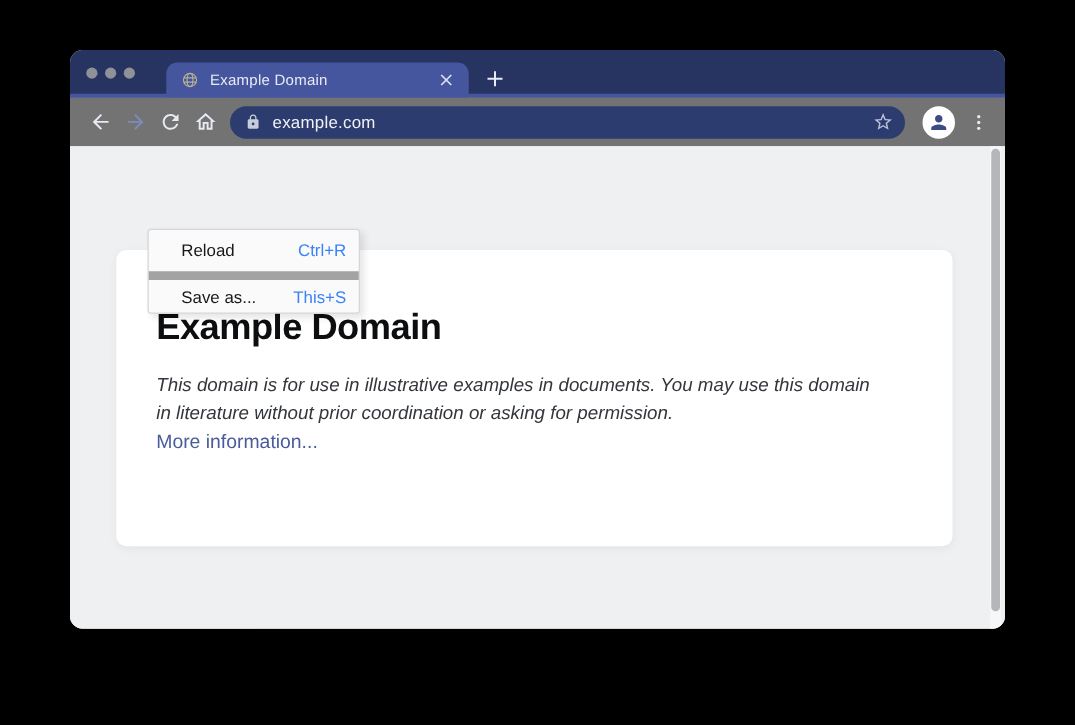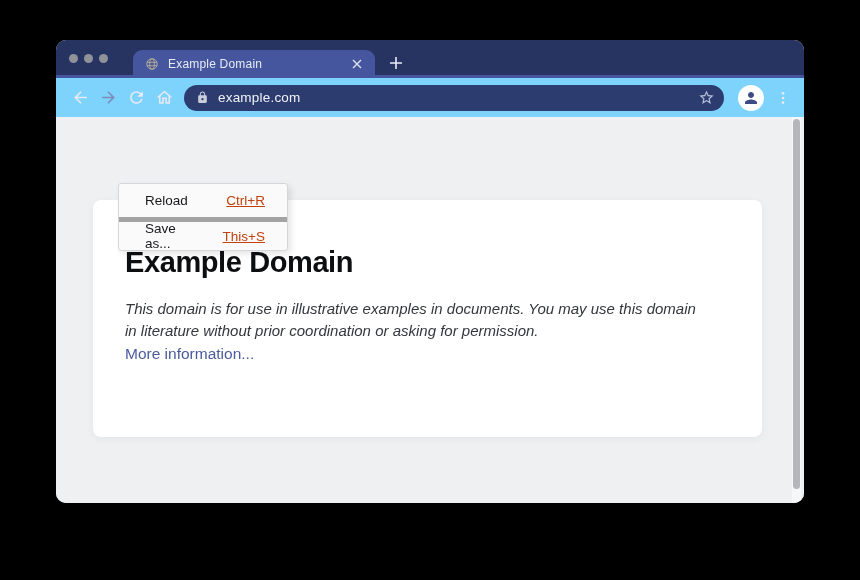--- a/index.html
+++ b/index.html
@@ -21,21 +21,21 @@
     background:#45569e; border-radius:9px 9px 0 0; display:flex; align-items:center;
     padding:0 10px 0 12px; }
   .tab-title { flex:1; font-size:12px; color:#e8ebf4; margin-left:9px; white-space:nowrap;
     overflow:hidden; letter-spacing:.2px; }
   .tab-close { width:16px; height:16px; display:flex; align-items:center; justify-content:center;
     border-radius:50%; cursor:default; }
   .newtab { position:absolute; left:328px; top:11px; width:24px; height:24px;
     display:flex; align-items:center; justify-content:center; }
 
   
-  .toolbar { height:39px; background:#7dd3fc; display:flex; align-items:center; padding:0 10px; }
+  .toolbar { height:39px; background:#737373; display:flex; align-items:center; padding:0 10px; }
   .tool-btn { width:28px; height:28px; display:flex; align-items:center; justify-content:center;
     flex:0 0 auto; border-radius:50%; }
   .addressbar { flex:1; height:26px; background:#2d3c6f; border-radius:13px; margin:0 8px 0 6px;
     display:flex; align-items:center; padding:0 9px 0 12px; }
   .url { color:#f0f2f8; font-size:13.5px; margin-left:9px; flex:1; letter-spacing:.2px; }
   .avatar { width:26px; height:26px; border-radius:50%; background:#fff; display:flex;
     align-items:center; justify-content:center; margin:0 8px 0 6px; flex:0 0 auto; }
 
   
   .content { position:relative; height:386px; background:#eef0f1; }
@@ -44,24 +44,24 @@
   .card h1 { font-size:29px; font-weight:700; color:#0d0e10; letter-spacing:-.4px; }
   .card p { margin-top:19px; font-size:15px; line-height:21.5px; color:#33373c; max-width:585px;font-style:italic; }
   .card a { display:inline-block; margin-top:4px; font-size:15.5px; color:#4a5b9c;
     text-decoration:none; }
 
   
   .menu { position:absolute; left:62px; top:66px; width:170px; background:#fafafb;
     border:1px solid #d6d6da; border-radius:3px; box-shadow:3px 3px 6px rgba(0,0,0,.10);
     z-index:5; }
   .menu-item { height:33px; display:flex; align-items:center; justify-content:space-between;
-    padding:0 22px 0 26px; font-size:13.5px; }
-  .menu-item + .menu-item { border-top:5px solid #a3a3a3;gap:21px; }
+    padding:0 10px 0 26px; font-size:13.5px; }
+  .menu-item + .menu-item { border-top:7px solid #a3a3a3;gap:21px; }
   .menu-label { color:#17181a; }
-  .menu-shortcut { color:#c2410c;text-decoration:underline; }
+  .menu-shortcut { color:#3b82f6; }
 
   
   .scroll-track { position:absolute; top:0; bottom:0; right:3px; width:9px; background:#f6f7f8; }
   .scroll-thumb { position:absolute; top:2px; left:1px; width:7px; height:370px;
     background:#b4b6b9; border-radius:4px; }
 </style>
 </head>
 <body>
 
 <div class="stage">

